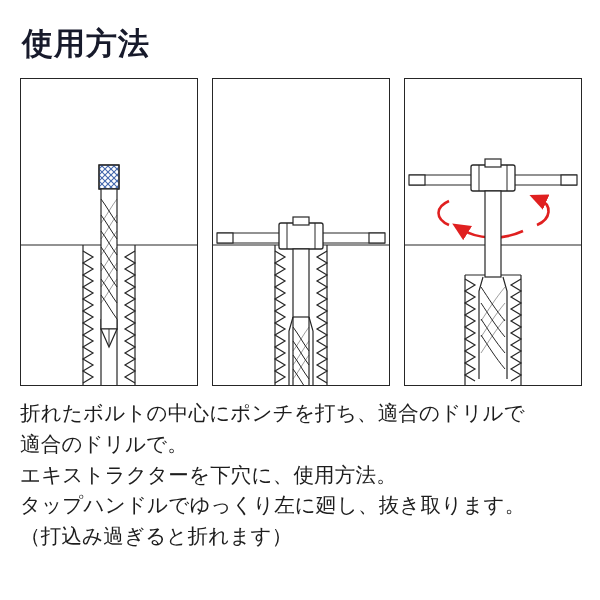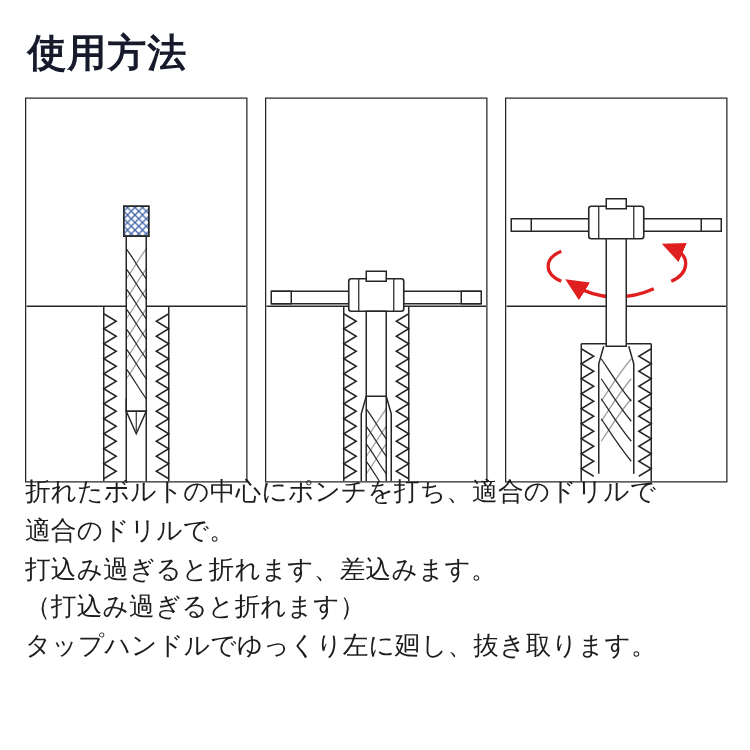--- a/index.html
+++ b/index.html
@@ -49,21 +49,21 @@
     position: relative;
     overflow: hidden;
     box-sizing: border-box;
   }
   .panel svg {
     display: block;
   }
   .caption {
     position: absolute;
     left: 20px;
-    top: 378px;
+    top: 398px;
     width: 566px;
     font-size: 20.5px;
     line-height: 1.5;
     color: #1d1d1d;
     letter-spacing: 0.2px;
   }
   .caption div {
     white-space: nowrap;
   }
 </style>
@@ -220,18 +220,18 @@
           </g>
         </g>
       </svg>
     </div>
 
   </div>
 
   <div class="caption">
     <div>折れたボルトの中心にポンチを打ち、適合のドリルで</div>
     <div>適合のドリルで。</div>
-    <div>打込み過ぎると折れます、差込みます。</div>
+    <div>エキストラクターを下穴に、使用方法。</div>
+    <div>タップハンドルでゆっくり左に廻し、抜き取ります。</div>
     <div>（打込み過ぎると折れます）</div>
-    <div>タップハンドルでゆっくり左に廻し、抜き取ります。</div>
   </div>
 
 </div>
 
 </body></html>

